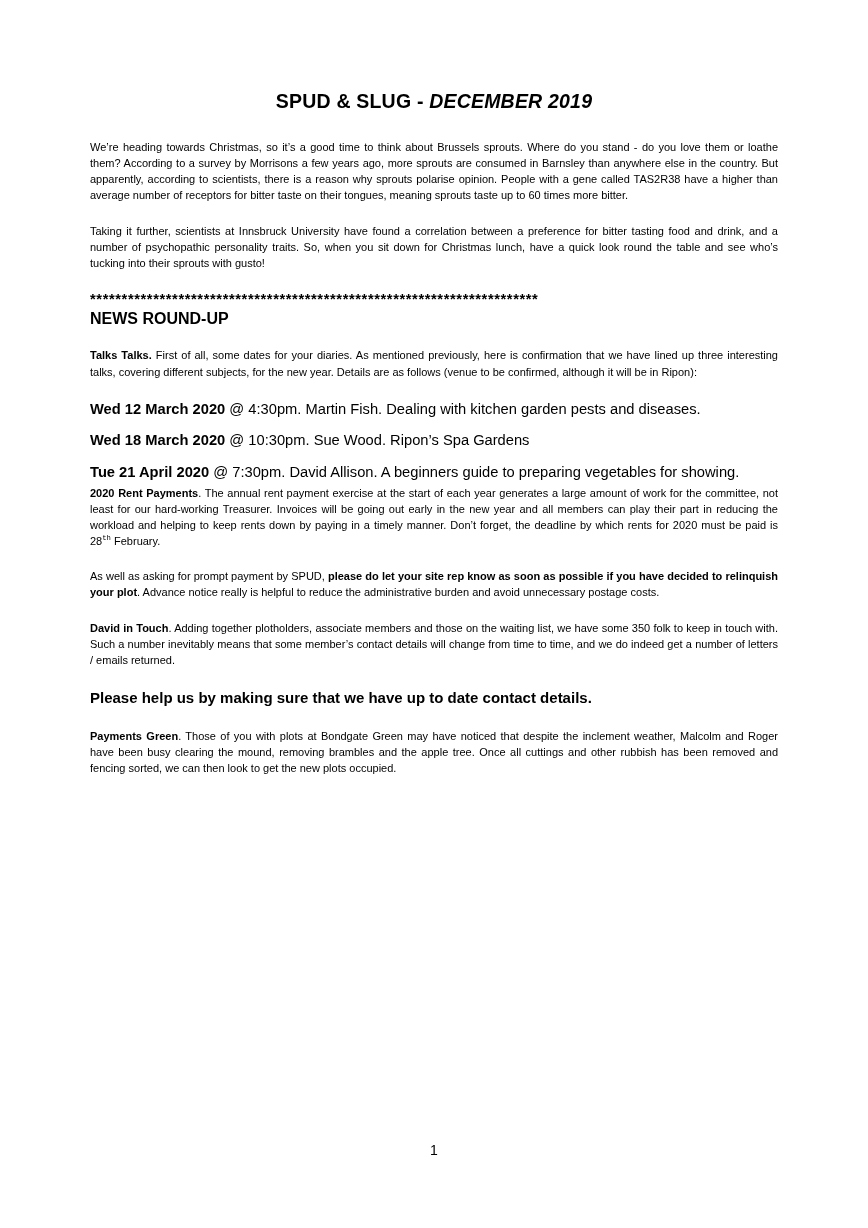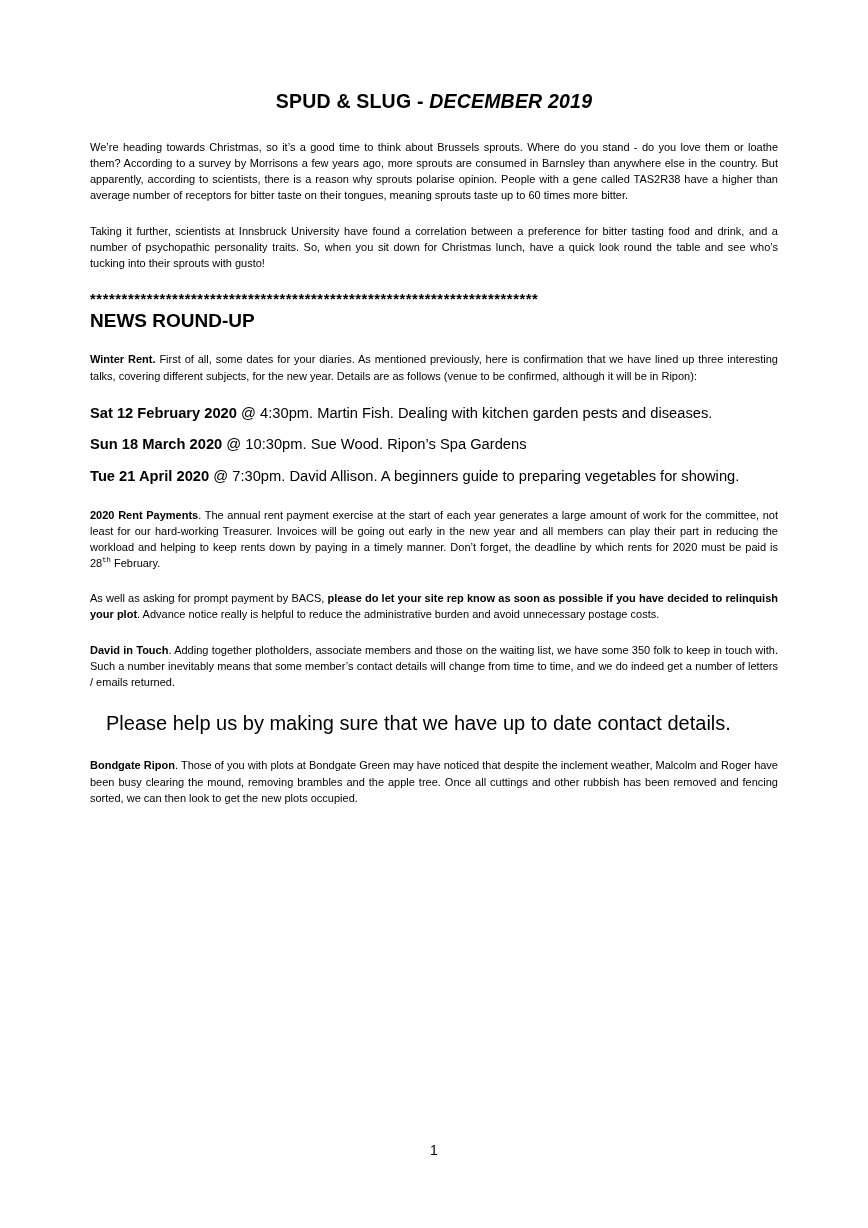--- a/index.html
+++ b/index.html
@@ -40,49 +40,49 @@
   }
   .stars {
     font-size: 14.7px;
     line-height: 1.25;
     letter-spacing: 0.6px;
     margin: 0 0 2px 0;
     word-break: break-all;
     font-weight: 600;
   }
   .section-head {
-    font-size: 19px;
+    font-size: 16px;
     font-weight: bold;
     margin: 0 0 19px 0;
   }
   .lead {
     font-weight: bold;
   }
   .talk-line {
     font-size: 14.7px;
     line-height: 1.47;
     text-align: justify;
     margin: 0 0 10px 0;
   }
   .talk-line.last {
-    margin-bottom: 19px;
+    margin-bottom: 1px;
   }
   .bold-inline {
     font-weight: bold;
   }
   sup {
     font-size: 0.66em;
     vertical-align: super;
     font-family: Liberation Mono, monospace;
   }
   .bold-para {
-    font-size: 20px;
-    font-weight: normal;
+    font-size: 15px;
+    font-weight: bold;
     line-height: 1.47;
-    margin: 0 0 19px 16px;
+    margin: 0 0 19px 0;
   }
   .page-number {
     position: absolute;
     left: 0;
     right: 0;
     bottom: 42px;
     text-align: center;
     font-size: 14px;
   }
 </style>
@@ -94,33 +94,33 @@
   <h1 class="doc-title"><span>SPUD &amp; SLUG  -  </span><span class="date-part">DECEMBER 2019</span></h1>
 
   <p class="body-text">We’re heading towards Christmas, so it’s a good time to think about Brussels sprouts.  Where do you stand - do you love them or loathe them?  According to a survey by Morrisons a few years ago, more sprouts are consumed in Barnsley than anywhere else in the country.   But apparently, according to scientists, there is a reason why sprouts polarise opinion.  People with a gene called TAS2R38 have a higher than average number of receptors for bitter taste on their tongues, meaning sprouts taste up to 60 times more bitter.</p>
 
   <p class="body-text">Taking it further, scientists at Innsbruck University have found a correlation between a preference for bitter tasting food and drink, and a number of psychopathic personality traits.  So, when you sit down for Christmas lunch, have a quick look round the table and see who’s tucking into their sprouts with gusto!</p>
 
   <div class="stars">***********************************************************************</div>
 
   <div class="section-head">NEWS ROUND-UP</div>
 
-  <p class="body-text"><span class="lead">Winter Rent.</span><span>  First of all, some dates for your diaries.   As mentioned previously, here is confirmation that we have lined up three interesting talks, covering different subjects, for the new year.  Details are as follows (venue to be confirmed, although it will be in Ripon):</span></p>
+  <p class="body-text"><span class="lead">Talks Talks.</span><span>  First of all, some dates for your diaries.   As mentioned previously, here is confirmation that we have lined up three interesting talks, covering different subjects, for the new year.  Details are as follows (venue to be confirmed, although it will be in Ripon):</span></p>
 
-  <p class="talk-line"><span class="bold-inline">Sat 12 February 2020</span><span> @ 4:30pm.  Martin Fish.  Dealing with kitchen garden pests and diseases.</span></p>
+  <p class="talk-line"><span class="bold-inline">Wed 12 March 2020</span><span> @ 4:30pm.  Martin Fish.  Dealing with kitchen garden pests and diseases.</span></p>
 
-  <p class="talk-line"><span class="bold-inline">Sun 18 March 2020</span><span> @ 10:30pm.  Sue Wood.  Ripon’s Spa Gardens</span></p>
+  <p class="talk-line"><span class="bold-inline">Wed 18 March 2020</span><span> @ 10:30pm.  Sue Wood.  Ripon’s Spa Gardens</span></p>
 
   <p class="talk-line last"><span class="bold-inline">Tue 21 April 2020</span><span> @ 7:30pm.   David Allison.   A beginners guide to preparing vegetables for showing.</span></p>
 
   <p class="body-text"><span class="lead">2020 Rent Payments</span><span>.  The annual rent payment exercise at the start of each year generates a large amount of work for the committee, not least for our hard-working Treasurer.  Invoices will be going out early in the new year and all members can play their part in reducing the workload and helping to keep rents down by paying in a timely manner.  Don’t forget, the deadline by which rents for 2020 must be paid is 28</span><sup>th</sup><span> February.</span></p>
 
-  <p class="body-text"><span>As well as asking for prompt payment by BACS, </span><span class="bold-inline">please do let your site rep know as soon as possible if you have decided to relinquish your plot</span><span>.  Advance notice really is helpful to reduce the administrative burden and avoid unnecessary postage costs.</span></p>
+  <p class="body-text"><span>As well as asking for prompt payment by SPUD, </span><span class="bold-inline">please do let your site rep know as soon as possible if you have decided to relinquish your plot</span><span>.  Advance notice really is helpful to reduce the administrative burden and avoid unnecessary postage costs.</span></p>
 
   <p class="body-text"><span class="lead">David in Touch</span><span>.  Adding together plotholders, associate members and those on the waiting list, we have some 350 folk to keep in touch with.   Such a number inevitably means that some member’s contact details will change from time to time, and we do indeed get a number of letters / emails returned.</span></p>
 
   <p class="bold-para">Please help us by making sure that we have up to date contact details.</p>
 
-  <p class="body-text"><span class="lead">Bondgate Ripon</span><span>.  Those of you with plots at Bondgate Green may have noticed that despite the inclement weather, Malcolm and Roger have been busy clearing the mound, removing brambles and the apple tree.  Once all cuttings and other rubbish has been removed and fencing sorted, we can then look to get the new plots occupied.</span></p>
+  <p class="body-text"><span class="lead">Payments Green</span><span>.  Those of you with plots at Bondgate Green may have noticed that despite the inclement weather, Malcolm and Roger have been busy clearing the mound, removing brambles and the apple tree.  Once all cuttings and other rubbish has been removed and fencing sorted, we can then look to get the new plots occupied.</span></p>
 
   <div class="page-number">1</div>
 
 </div>
 
 </body></html>

